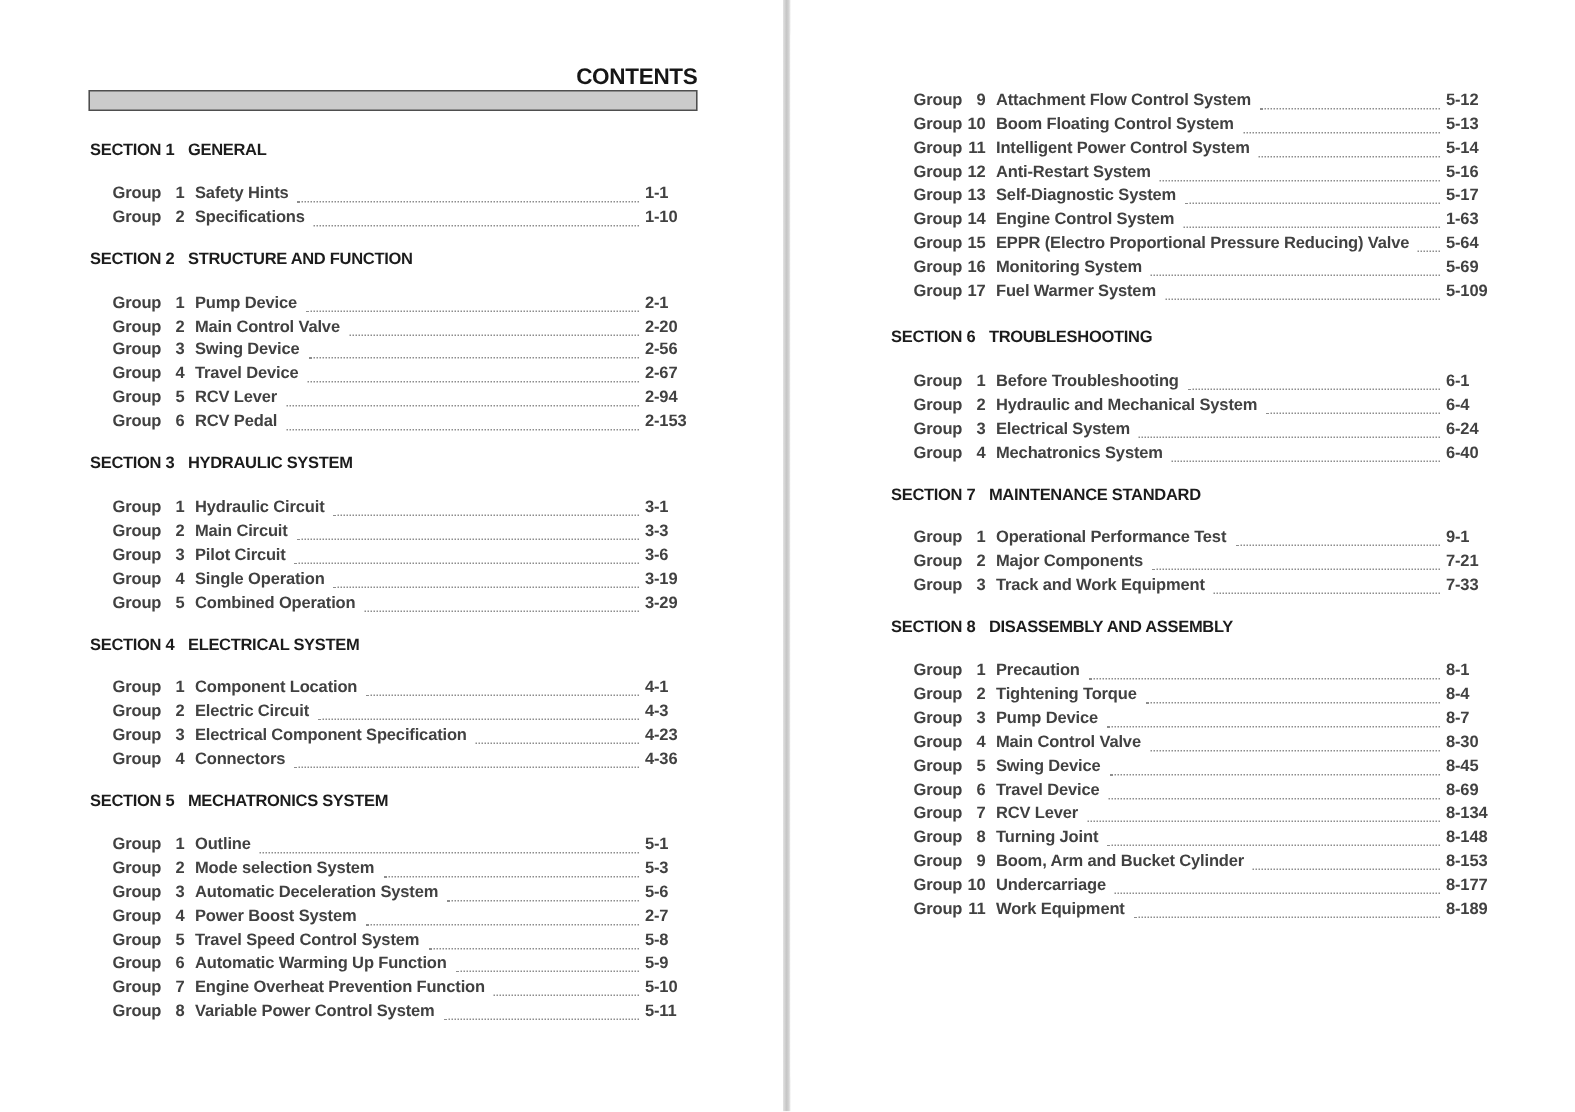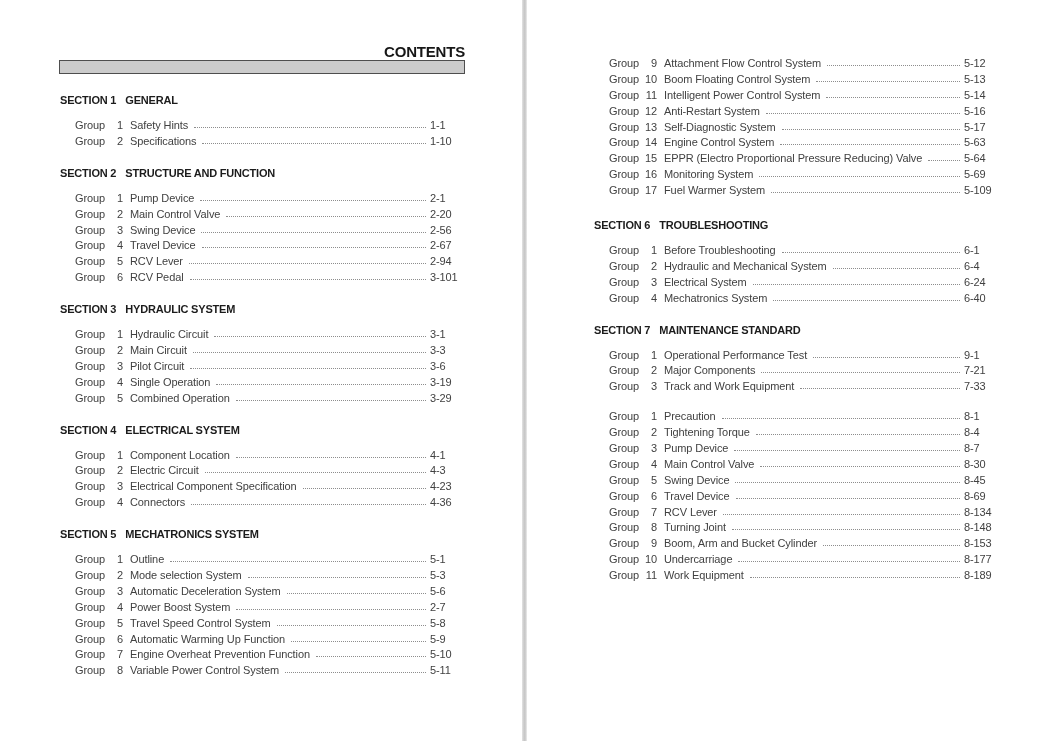--- a/index.html
+++ b/index.html
@@ -64,26 +64,27 @@
     font-size: 11px;
     font-weight: bold;
     line-height: 16px;
     letter-spacing: -0.2px;
     margin: 0 0 11px 0;
     color: var(--heading-text, #1c1c1c);
   }
   .sec-name { margin-left: 9px; }
   .toc-row {
     display: flex;
-    align-items: flex-start;
+    align-items: flex-end;
     height: 15.9px;
     font-size: 11px;
     letter-spacing: -0.1px;
     padding-left: 15px;
     white-space: nowrap;
+    font-weight: bold;
   }
   .g-label { flex: none; width: 33px; }
   .g-no    { flex: none; width: 15px; text-align: right; }
   .g-title { margin-left: 7px; }
   .leader {
     flex: 1;
     min-width: 10px;
     height: 8px;
     border-bottom: 1px dotted var(--leader-dots, #8d8d8d);
     margin: 0 4px 0 6px;
@@ -167,21 +168,21 @@
             <span class="g-title">RCV Lever</span>
             <span class="leader"></span>
             <span class="g-page">2-94</span>
           </div>
 
           <div class="toc-row">
             <span class="g-label">Group</span>
             <span class="g-no">6</span>
             <span class="g-title">RCV Pedal</span>
             <span class="leader"></span>
-            <span class="g-page">3-101</span>
+            <span class="g-page">2-153</span>
           </div>
 
       </section>
 
       <section class="toc-section">
         <div class="toc-heading">
           <span>SECTION 3</span><span class="sec-name">HYDRAULIC SYSTEM</span>
         </div>
 
           <div class="toc-row">
@@ -384,21 +385,21 @@
             <span class="g-title">Self-Diagnostic System</span>
             <span class="leader"></span>
             <span class="g-page">5-17</span>
           </div>
 
           <div class="toc-row">
             <span class="g-label">Group</span>
             <span class="g-no">14</span>
             <span class="g-title">Engine Control System</span>
             <span class="leader"></span>
-            <span class="g-page">5-63</span>
+            <span class="g-page">1-63</span>
           </div>
 
           <div class="toc-row">
             <span class="g-label">Group</span>
             <span class="g-no">15</span>
             <span class="g-title">EPPR (Electro Proportional Pressure Reducing) Valve</span>
             <span class="leader"></span>
             <span class="g-page">5-64</span>
           </div>
 
@@ -484,20 +485,23 @@
             <span class="g-label">Group</span>
             <span class="g-no">3</span>
             <span class="g-title">Track and Work Equipment</span>
             <span class="leader"></span>
             <span class="g-page">7-33</span>
           </div>
 
       </section>
 
       <section class="toc-section">
+        <div class="toc-heading">
+          <span>SECTION 8</span><span class="sec-name">DISASSEMBLY AND ASSEMBLY</span>
+        </div>
 
           <div class="toc-row">
             <span class="g-label">Group</span>
             <span class="g-no">1</span>
             <span class="g-title">Precaution</span>
             <span class="leader"></span>
             <span class="g-page">8-1</span>
           </div>
 
           <div class="toc-row">

